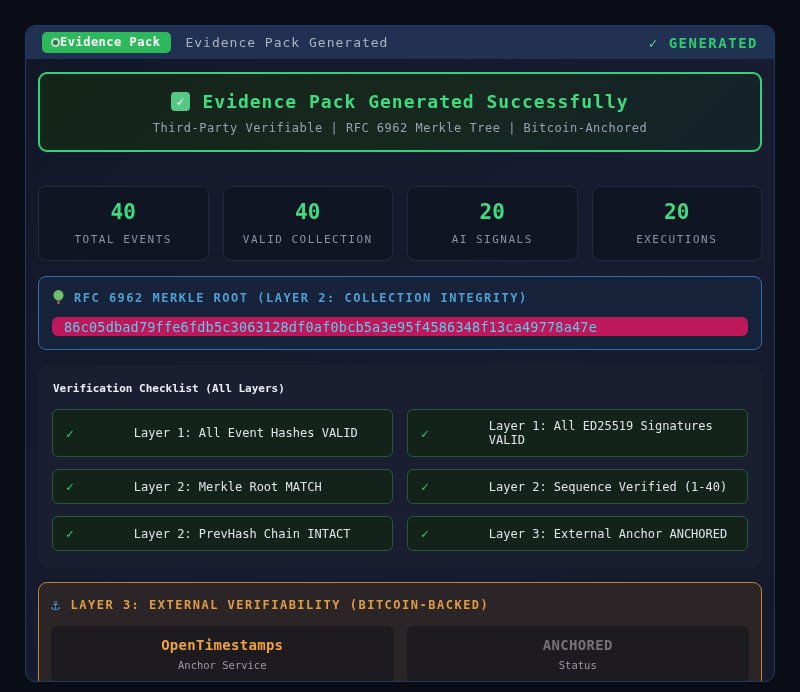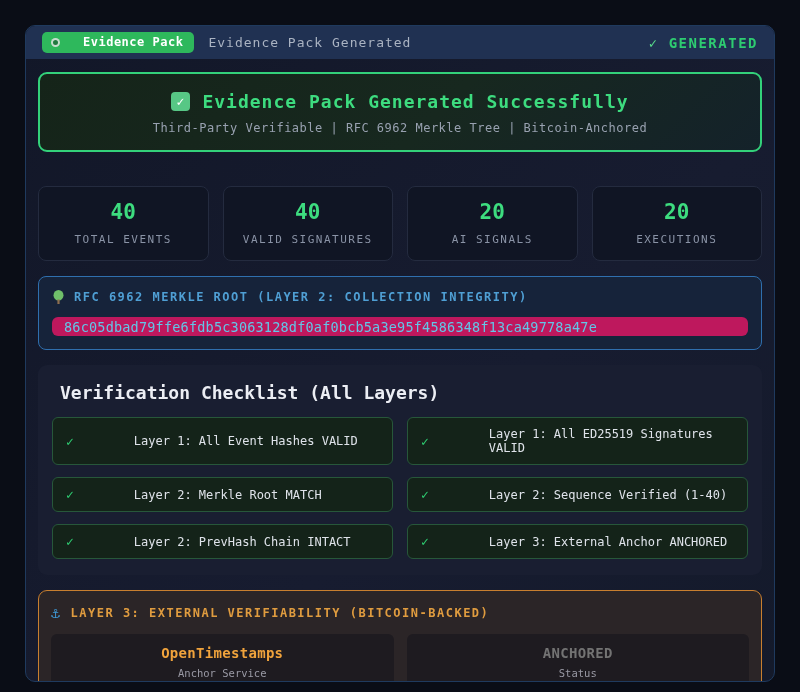--- a/index.html
+++ b/index.html
@@ -24,21 +24,21 @@
     background: #203152;
     display: flex; align-items: center;
     padding: 0 16px; gap: 14px;
   }
   .hdr-badge {
     background: #2eb85c;
     color: #ffffff;
     font-weight: bold; font-size: 12px;
     padding: 3px 11px 4px 9px;
     border-radius: 5px;
-    display: inline-flex; align-items: center; gap: 23px;
+    display: inline-flex; align-items: center; gap: 0;
     letter-spacing: 0.5px;
   }
   .emblem {
     width: 9px; height: 9px; border-radius: 50%;
     border: 2px solid rgba(255,255,255,0.75);
     background: rgba(20,60,35,0.5);
     display: inline-block;
   }
   .hdr-title { color: #aab3c2; font-size: 13px; letter-spacing: 1px; }
   .hdr-status {
@@ -86,38 +86,38 @@
   .merkle {
     margin-top: 15px;
     border: 1px solid #2f6fae;
     background: #16233a;
     border-radius: 8px;
     padding: 13px;
   }
   .merkle-title {
     color: #4f9fd4; font-size: 12px; font-weight: bold;
     letter-spacing: 1.5px;
-    display: flex; align-items: flex-start; gap: 9px;
+    display: flex; align-items: center; gap: 9px;
   }
   .hash-box {
     margin-top: 12px;
     background: #be185d;
     border: 1px solid #1c2views;
     border-radius: 6px;
     padding: 0 12px;
   }
   .hash-text { color: #62c6e8; font-size: 13.5px; letter-spacing: 0.2px; }
   
   .checklist {
     margin-top: 15px;
     background: #191e31;
     border-radius: 9px;
     padding: 15px 14px 16px 14px;
   }
-  .checklist-heading { color: #eceef4; font-size: 18px; font-weight: bold; margin: 2px 0 14px 8px; }
+  .checklist-heading { color: #eceef4; font-size: 11px; font-weight: bold; margin: 2px 0 14px 1px; }
   .check-grid { display: grid; grid-template-columns: 1fr 1fr; gap: 12px 14px; }
   .check-item {
     background: #142319;
     border: 1px solid #27573a;
     border-radius: 6px;
     padding: 9px 13px;
     display: flex; align-items: center; gap: 12px;
   }
   .check-item .tick { color: #2ecc71; font-size: 13px; }
   .check-item .txt { color: #dfe3ea; font-size: 12px; margin-left: 48px; }
@@ -176,21 +176,21 @@
       <div class="banner-sub">Third-Party Verifiable | RFC 6962 Merkle Tree | Bitcoin-Anchored</div>
     </div>
 
     <div class="stats">
       <div class="stat-card">
         <div class="stat-value">40</div>
         <div class="stat-label">TOTAL EVENTS</div>
       </div>
       <div class="stat-card">
         <div class="stat-value">40</div>
-        <div class="stat-label">VALID SIGNATURES</div>
+        <div class="stat-label">VALID COLLECTION</div>
       </div>
       <div class="stat-card">
         <div class="stat-value">20</div>
         <div class="stat-label">AI SIGNALS</div>
       </div>
       <div class="stat-card">
         <div class="stat-value">20</div>
         <div class="stat-label">EXECUTIONS</div>
       </div>
     </div>

